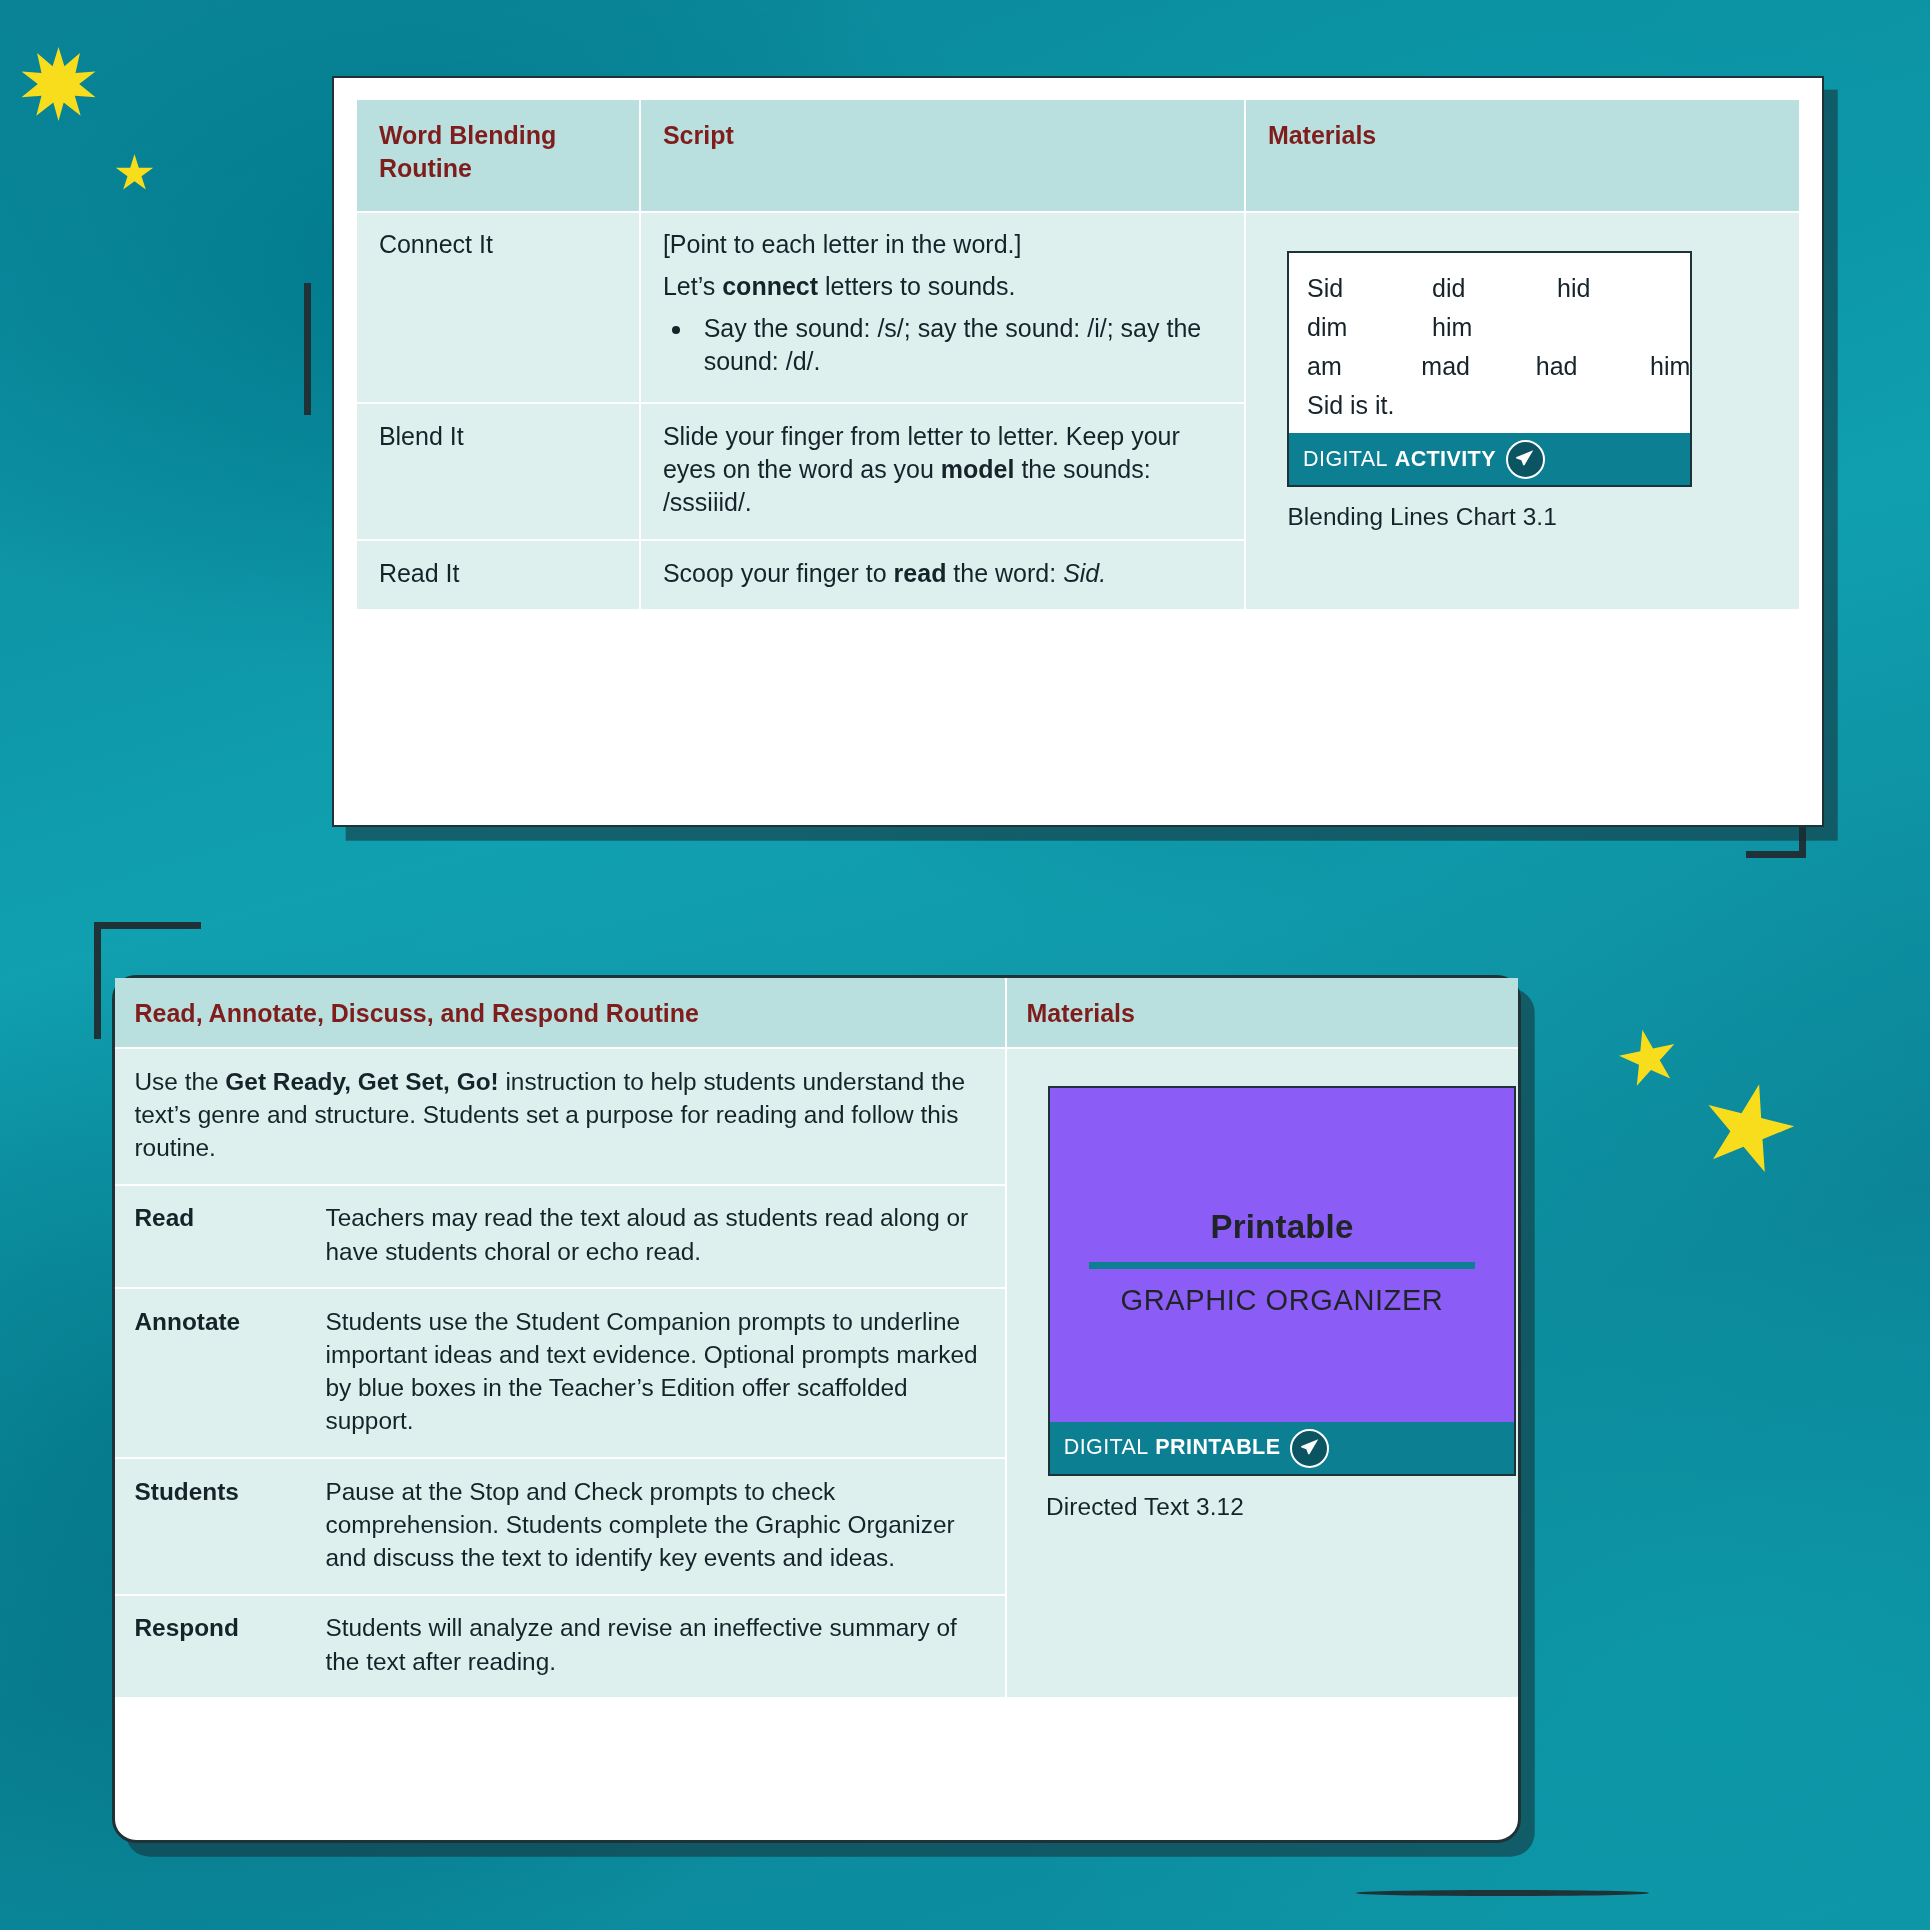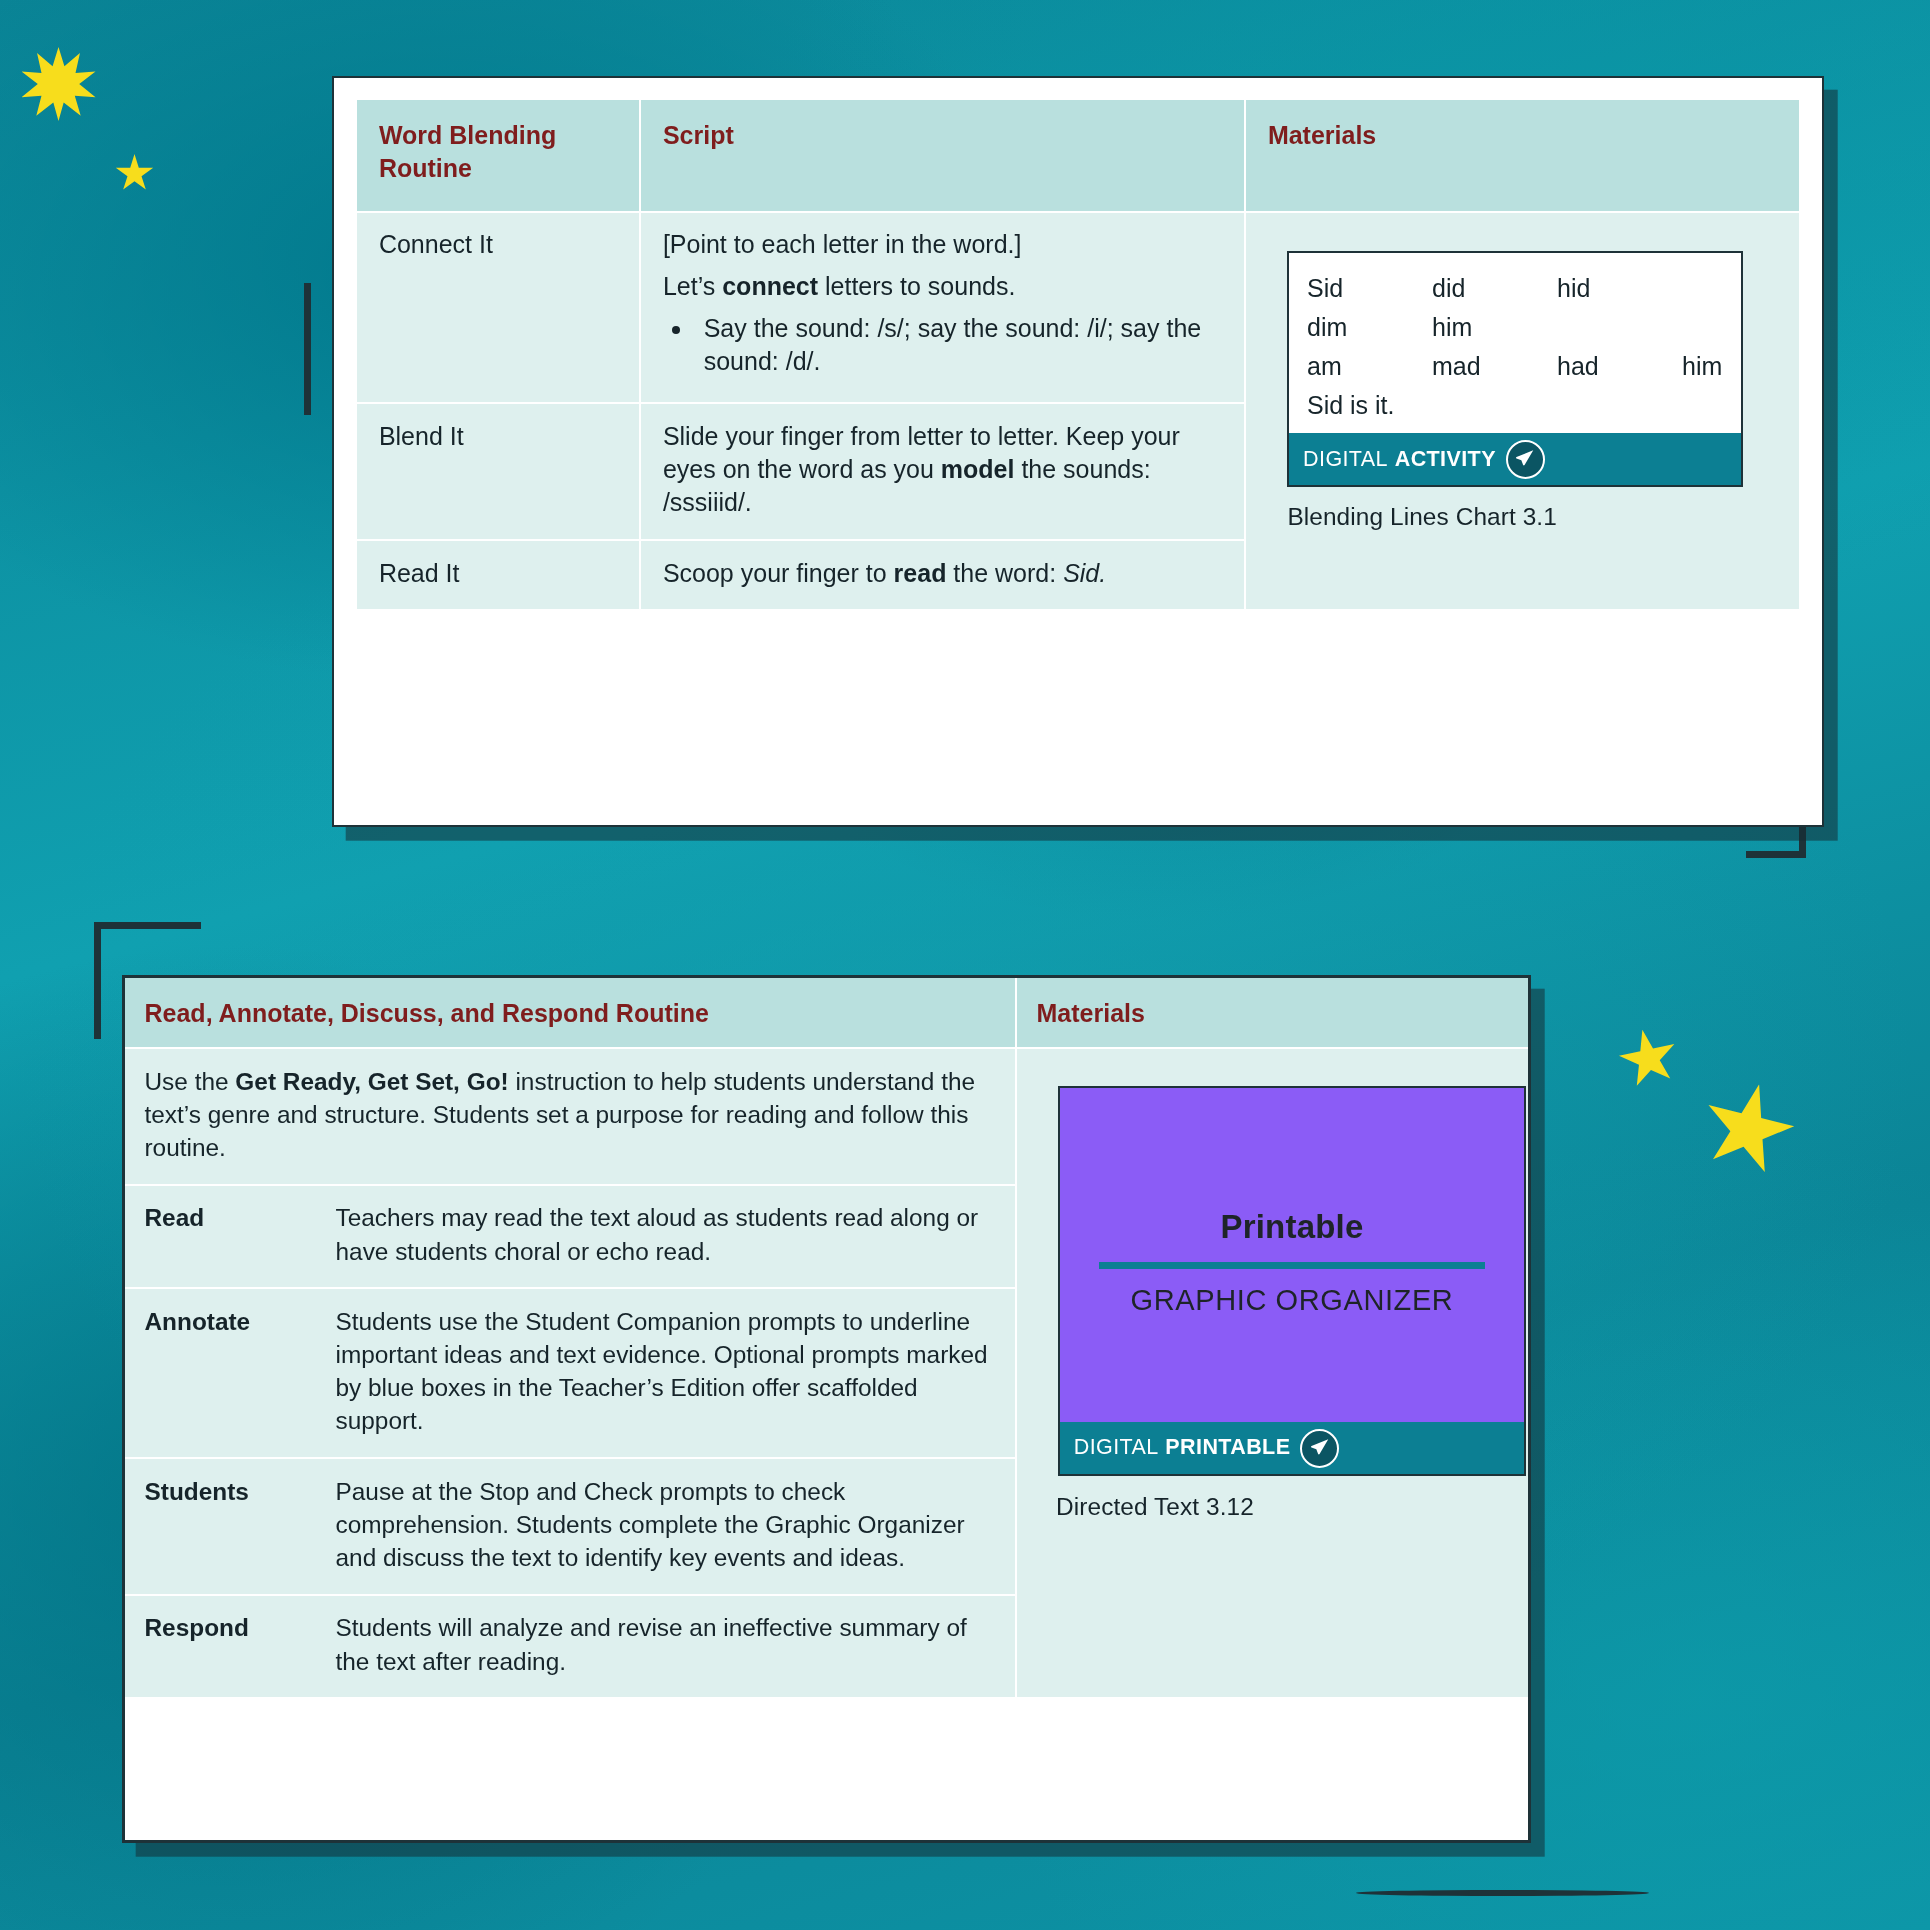--- a/index.html
+++ b/index.html
@@ -60,21 +60,21 @@
 
   
   .card {
     position: absolute;
     background: #ffffff;
     border: 2.9px solid #1e3238;
     box-shadow: 13.7px 13.7px 0 rgba(20,45,52,0.55);
   }
 
   #card-top    { left: 332px; top: 76px;  width: 1492px; height: 751px; padding: 21.5px 23.4px 0 23.4px; }
-  #card-bottom { left: 122px; top: 975px; width: 1409px; height: 868px; border-width: 3.9px; }
+  #card-bottom { left: 112px; top: 975px; width: 1409px; height: 868px; border-width: 3.9px; border-radius: 24px; }
 
   
   table { border-collapse: collapse; width: 100%; table-layout: fixed; }
 
   .thead-cell {
     background: #b9e0de;
     font-weight: bold;
     color: #7f1d1d;
     vertical-align: top;
   }
@@ -93,21 +93,21 @@
   #routine-table p { margin: 0 0 8.8px 0; }
   #routine-table p:last-child { margin-bottom: 0; }
   #routine-table ul { margin: 0 0 0 27px; padding: 0; }
   #routine-table li { margin: 4px; padding-left: 9.8px; }
 
   
   #blend-box {
     border: 2.9px solid #1e3238;
     background: #ffffff;
     margin: 23.4px 0 0 19.5px;
-    width: 456px;
+    width: 405px;
   }
   #blend-rows { padding: 15.6px 0 7.8px 0; }
   .blend-row {
     display: flex;
     font-size: 25px;
     color: #16242a;
     padding: 0 0 0 17.6px;
     line-height: 1.56;
   }
   .blend-row span { display: inline-block; width: 125px; }

